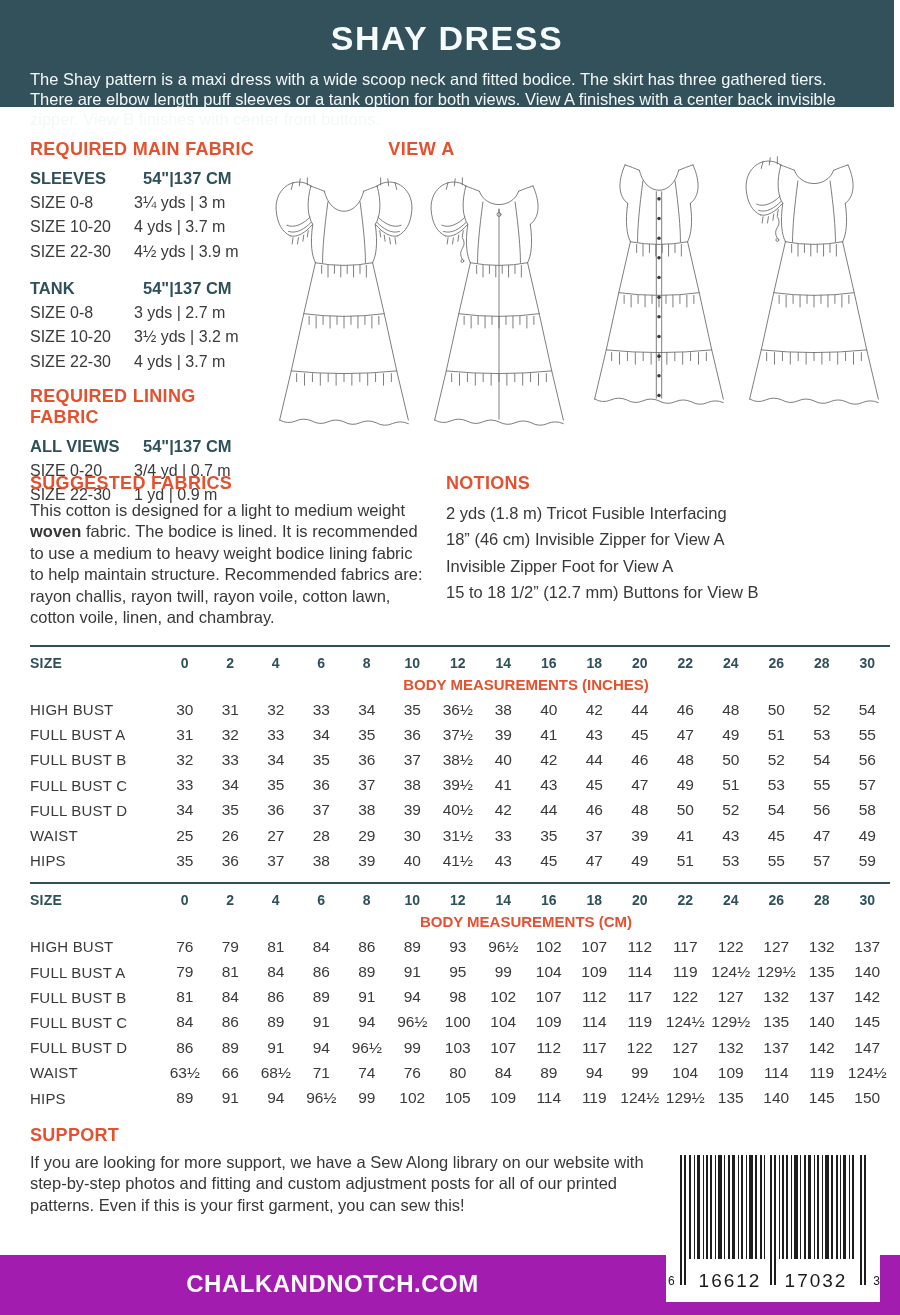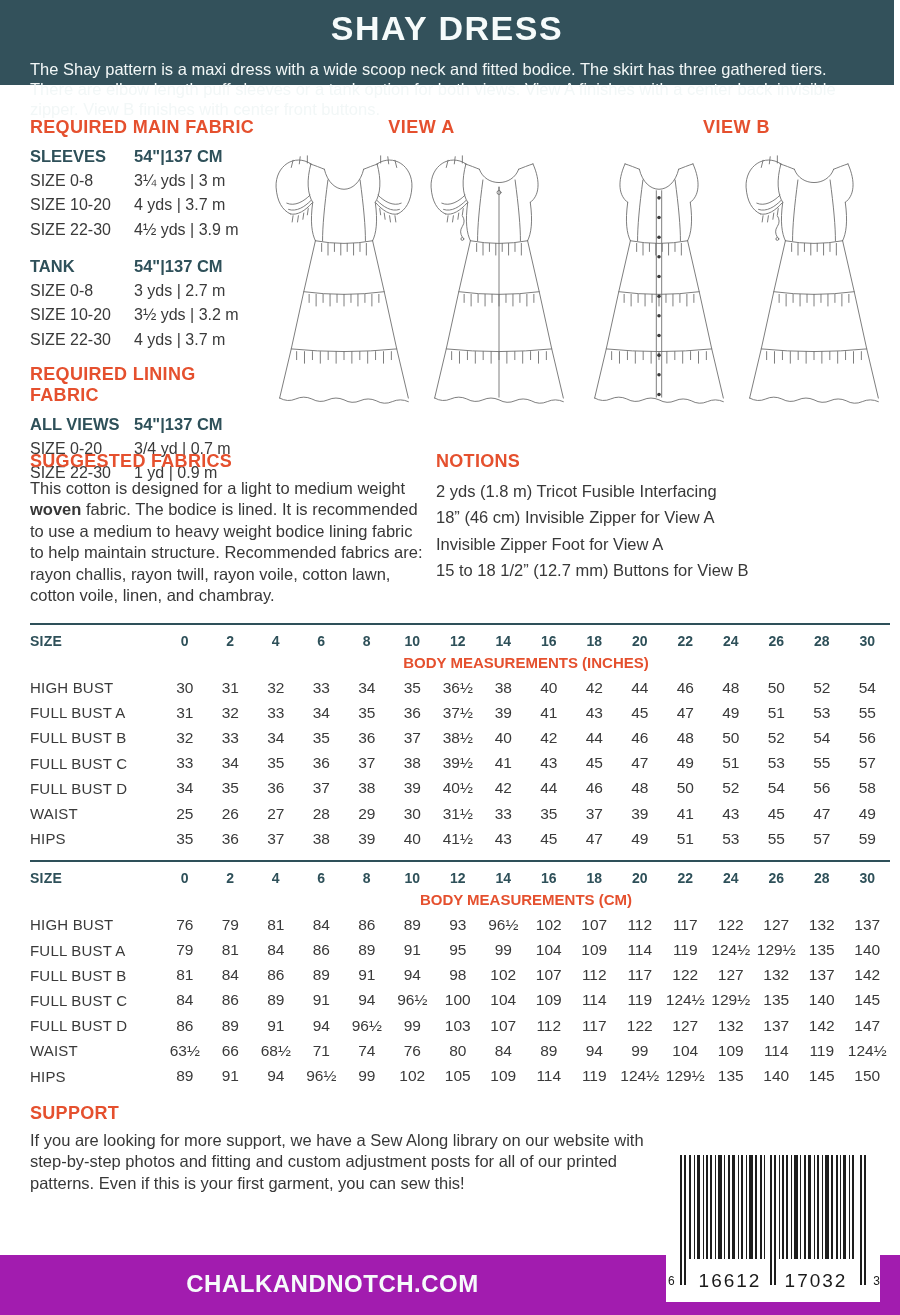--- a/index.html
+++ b/index.html
@@ -3,48 +3,48 @@
 <meta charset="utf-8">
 <style>
   * { box-sizing: border-box; }
   html,body { margin:0; padding:0; }
   body {
     width:900px; height:1315px; position:relative; overflow:hidden;
     background:#ffffff; color:#323232;
     font-family:"Liberation Sans", sans-serif;
   }
   
-  .band { background:#33515b; height:85px; margin-right:6px; padding-top:9px; }
+  .band { background:#33515b; height:107px; margin-right:6px; padding-top:19px; }
   .band h1 {
     margin:0; text-align:center; color:#f6fbfb; font-size:34px; letter-spacing:1.5px;
     font-weight:bold;
   }
   .band .desc {
     margin:12px 28px 0 30px; color:#f2f7f7; font-size:16.5px; line-height:1.2;
     max-width:845px; font-weight:500;
   }
   
   .top-grid { display:flex; padding:32px 6px 0 30px; height:352px; }
   .fabric-col { width:234px; flex-shrink:0; }
   .h-orange { color:#e5502e; font-size:18px; font-weight:bold; letter-spacing:0.3px; margin:0 0 6px 0; }
   .fab-group { margin-bottom:12px; }
   .fg-row { display:flex; font-size:16px; line-height:24.5px; color:#3a3a3a; }
   .fg-row .c1 { width:104px; flex-shrink:0; }
-  .fg-head { color:#2e5059; font-weight:bold; font-size:16.5px; }
+  .fg-head { color:#2e5059; font-weight:bold; font-size:16.5px;gap:9px; }
   .lining-head { margin-top:2px; }
   .views-col { flex:1; display:flex; }
   .view-group { flex:1; }
   .view-label { text-align:center; color:#e5502e; font-weight:bold; font-size:18px; letter-spacing:0.5px; }
   .dresses { display:flex; justify-content:space-evenly; margin-top:8px; }
   .dress svg { width:152px; height:261px; display:block; }
   
   .sugg-row { display:flex; padding:14px 30px 0 30px; height:186px; }
   .suggested { width:398px; flex-shrink:0; }
   .suggested p { margin:4px 0 0 0; font-size:16.5px; line-height:1.3; color:#383838; }
-  .notions { margin-left:8px; }
+  .notions { margin-left:18px; }
   .notions .item { font-size:16.5px; line-height:1.6; color:#383838; }
   
   .size-block { margin:0 10px 0 30px; }
   .size-block + .size-block { margin-top:9px; }
   .rule { border-top:2px solid #2e5059; width:860px; }
   table.sizes { width:860px; border-collapse:collapse; table-layout:fixed; margin-top:2px; }
   table.sizes td { text-align:center; font-size:15.5px; padding:3.6px 0; color:#3a3a3a; white-space:nowrap; }
   table.sizes td.lbl { text-align:left; font-size:15px; width:132px; letter-spacing:0.2px; }
   table.sizes tr.size-row td { color:#2e5059; font-weight:bold; font-size:14px; padding:6px 0 3px 0; }
   table.sizes tr.section-row td { color:#e5502e; font-weight:bold; font-size:15px; padding:2px 0 4px 0; }
@@ -282,21 +282,20 @@
                 <path d="M85,46 L85,281"></path>
                 <path d="M85,46 L85,50"></path>
                 <circle cx="44" cy="104" r="1.6" fill="none"></circle>
                 <circle cx="85" cy="52" r="2.2" fill="none"></circle>
               </g>
             </svg>
           </div>
       </div>
     </div>
     <div class="view-group">
-      <div class="view-label">VIEW B</div>
       <div class="dresses">
         <div class="dress">
             <svg viewBox="0 0 170 292" xmlns="http://www.w3.org/2000/svg">
               <g fill="none" stroke="#6e6e6e" stroke-width="1" stroke-linecap="round">
                 <path d="M53,106 L40,163 L26,227 L13,282"></path>
                 <path d="M117,106 L130,163 L144,227 L157,282"></path>
                 <path d="M53,106 Q85,112 117,106"></path>
                 <path d="M40,163 Q85,169 130,163"></path>
                 <path d="M26,227 Q85,233 144,227"></path>
                 <path d="M13,282 q9,5 18,1 q9,-4 18,0 q9,5 18,1 q9,-4 18,0 q9,5 18,1 q9,-4 18,0 q9,5 18,1 q9,-4 18,0"></path>

